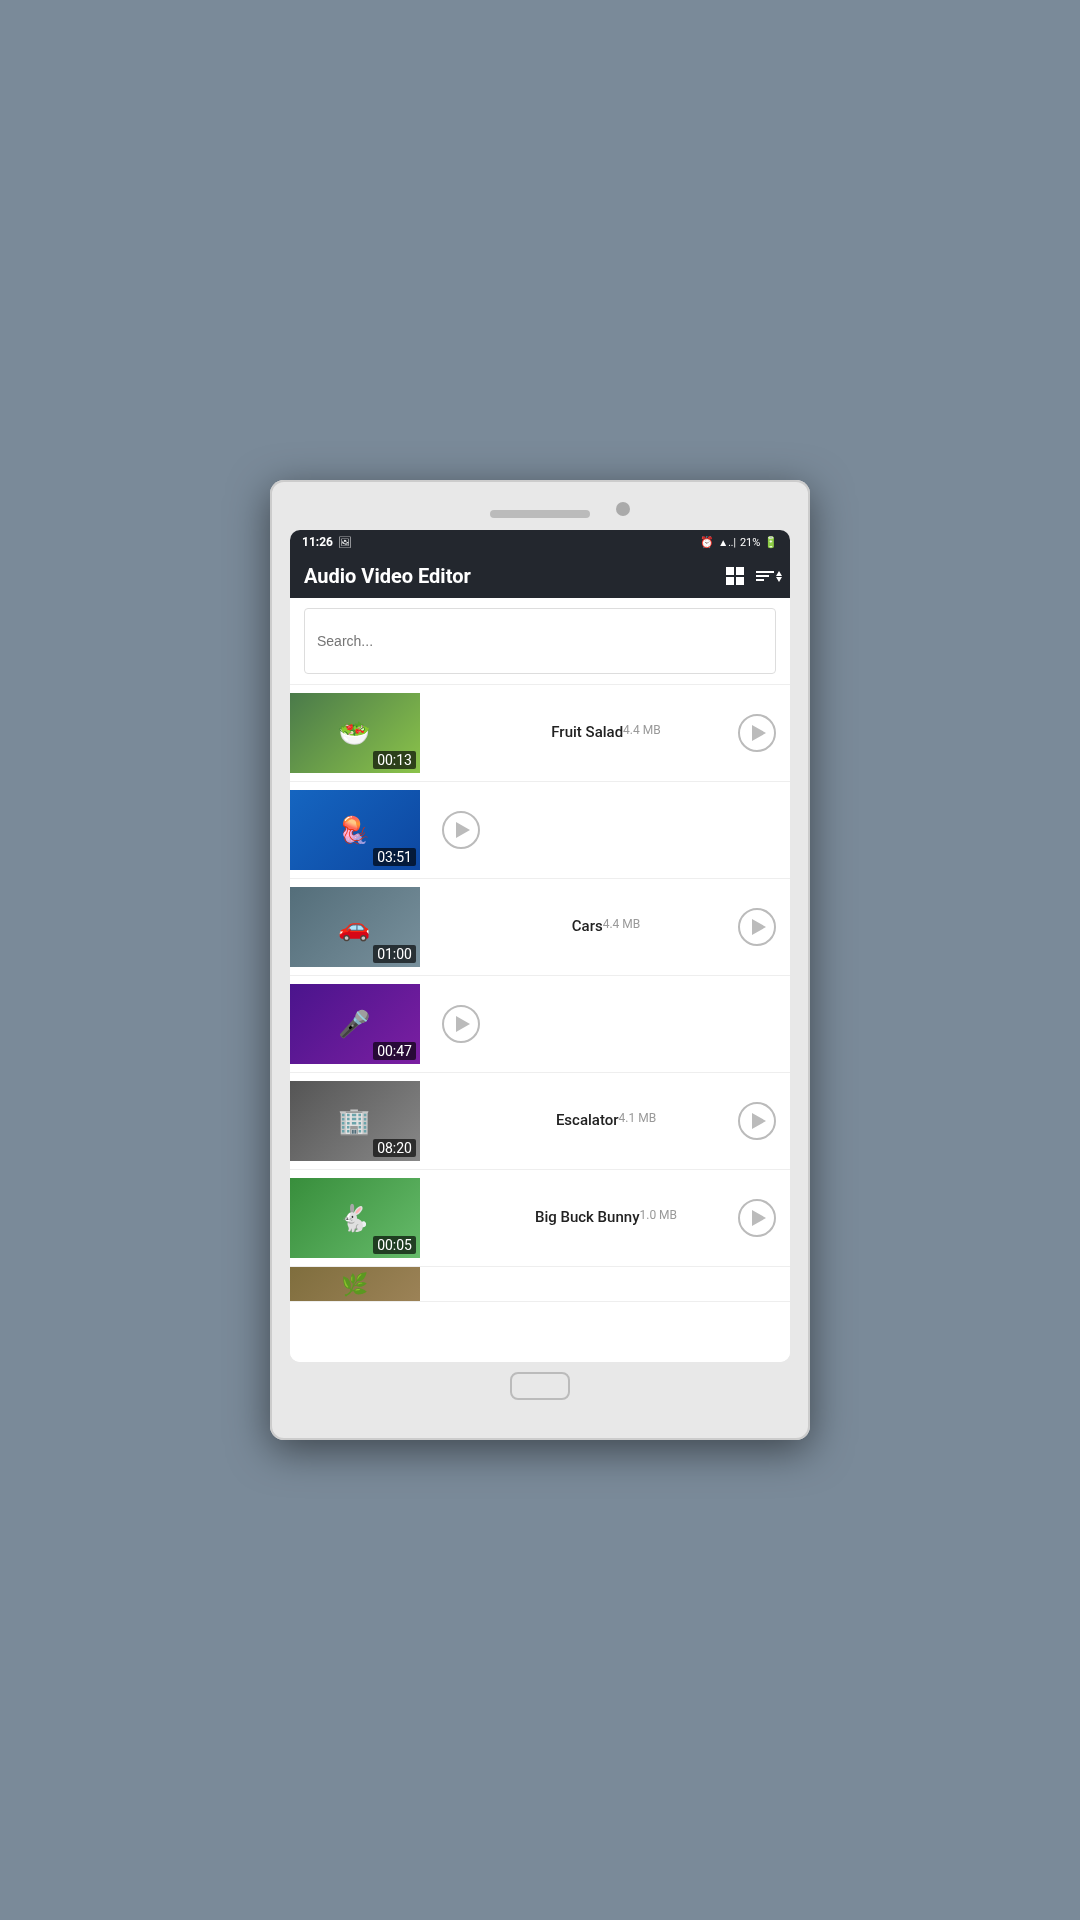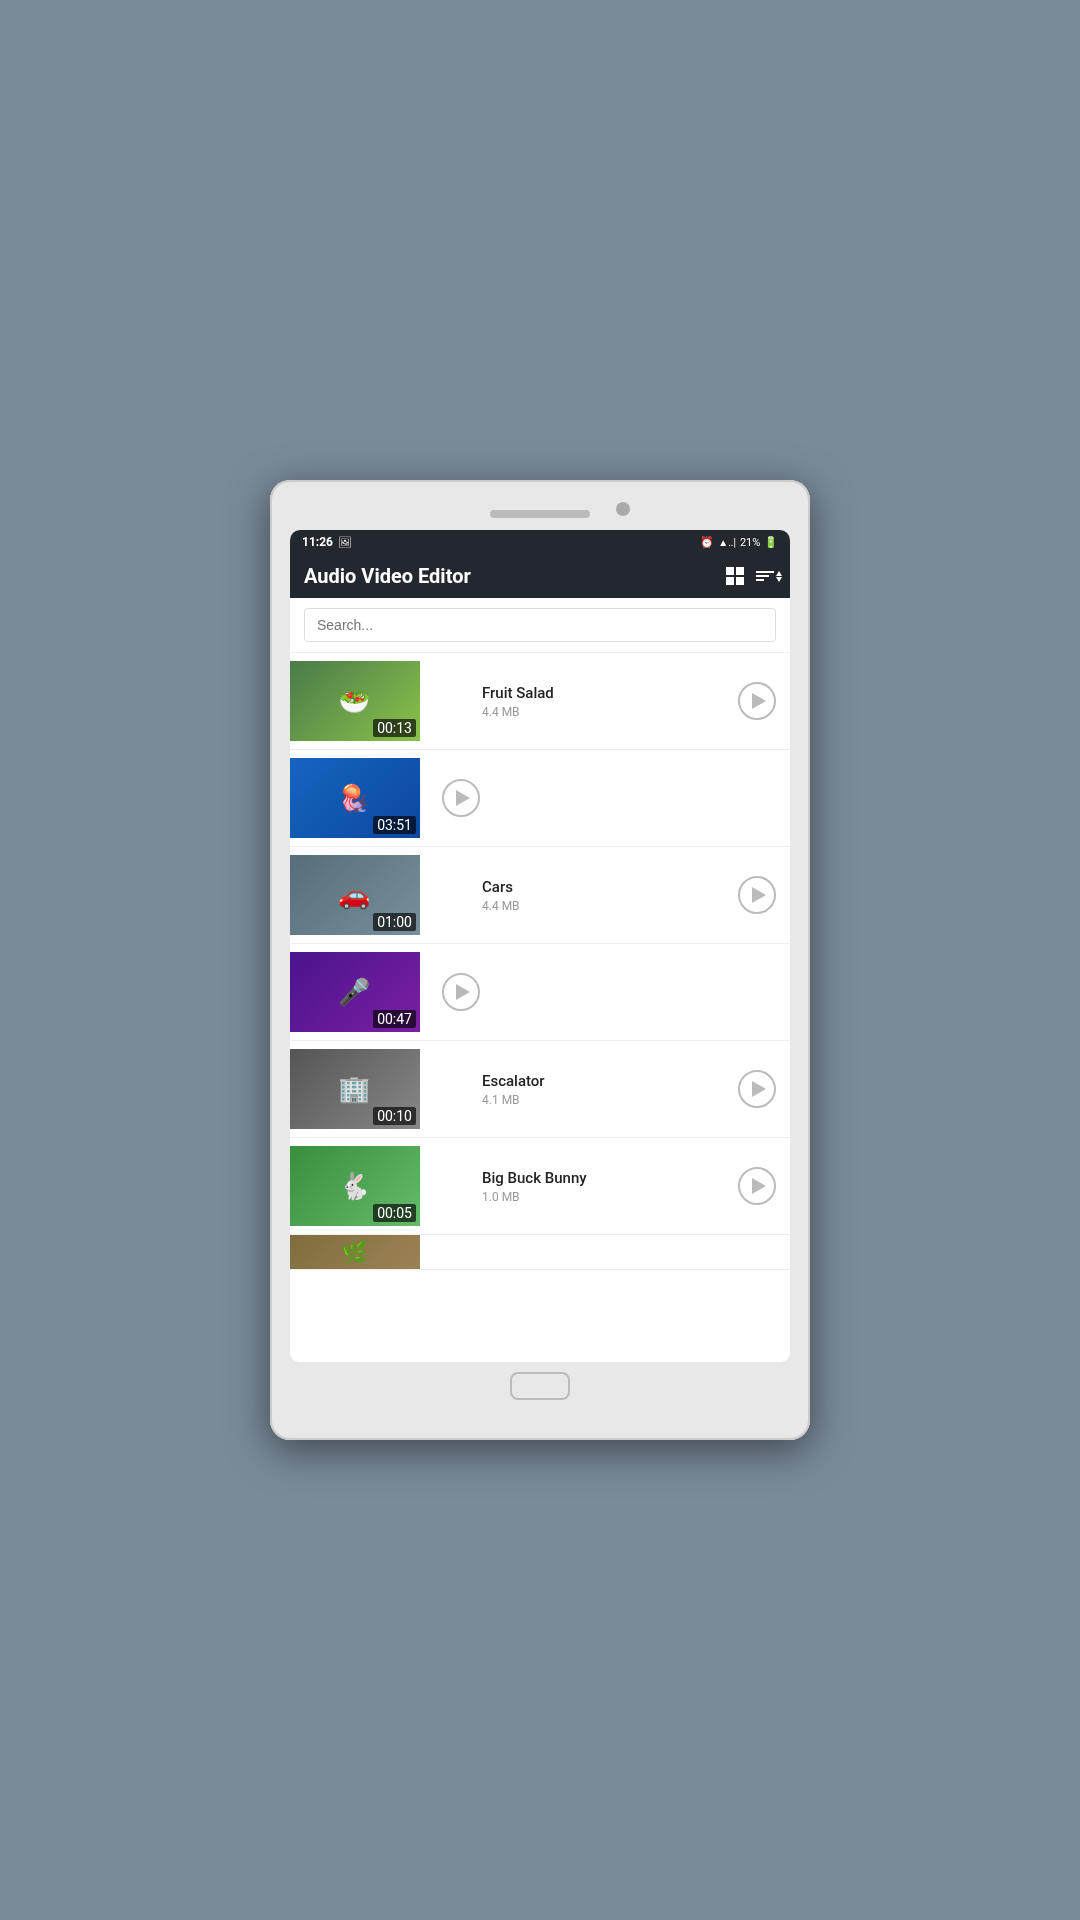--- a/index.html
+++ b/index.html
@@ -8,21 +8,21 @@
       display: flex;
       justify-content: center;
       align-items: center;
       min-height: 100vh;
       font-family: 'Roboto', Arial, sans-serif;
     }
     .phone-frame {
       width: 540px;
       height: 960px;
       background: #e8e8e8;
-      border-radius: 20px;
+      border-radius: 14px;
       padding: 30px 20px 40px 20px;
       box-shadow: 0 10px 40px rgba(0,0,0,0.5), inset 0 0 0 2px #ccc;
       display: flex;
       flex-direction: column;
       align-items: center;
       position: relative;
     }
     .phone-speaker {
       width: 100px;
       height: 8px;
@@ -98,21 +98,21 @@
       height: 3px;
       background: #4fc3f7;
     }
     .search-bar {
       padding: 10px 14px;
       background: #fff;
       border-bottom: 1px solid #eee;
     }
     .search-input {
       width: 100%;
-      padding: 8px 12px;
+      padding: 24px 12px;
       border: 1px solid #ddd;
       border-radius: 4px;
       font-size: 14px;
       color: #999;
       outline: none;
       background: #fff;
     }
     .video-list {
       flex: 1;
       overflow-y: auto;
@@ -151,21 +151,21 @@
       right: 4px;
       background: rgba(0,0,0,0.65);
       color: #fff;
       font-size: 14px;
       padding: 1px 4px;
       border-radius: 2px;
     }
     .video-info {
       flex: 1;
       display: flex;
-      flex-direction: column;
+      flex-direction: row;
       justify-content: center;
       margin-left: 48px;
     }
     .video-title {
       font-size: 15px;
       font-weight: 500;
       color: #222;
       margin-bottom: 3px;
     }
     .video-size {
@@ -313,21 +313,21 @@
         <div class="video-item">
         <div class="video-thumbnail thumb-concert">
           <div class="thumb-bg" style="font-size:26px;">🎤</div>
           <span class="thumb-duration">00:47</span>
         </div>
         <div class="play-btn"></div>
       </div>
         <div class="video-item">
         <div class="video-thumbnail thumb-escalator">
           <div class="thumb-bg" style="font-size:26px;">🏢</div>
-          <span class="thumb-duration">00:10</span>
+          <span class="thumb-duration">08:20</span>
         </div>
         <div class="video-info">
           <span class="video-title">Escalator</span>
           <span class="video-size">4.1 MB</span>
         </div>
         <div class="play-btn"></div>
       </div>
         <div class="video-item">
         <div class="video-thumbnail thumb-bunny">
           <div class="thumb-bg" style="font-size:26px;">🐇</div>

